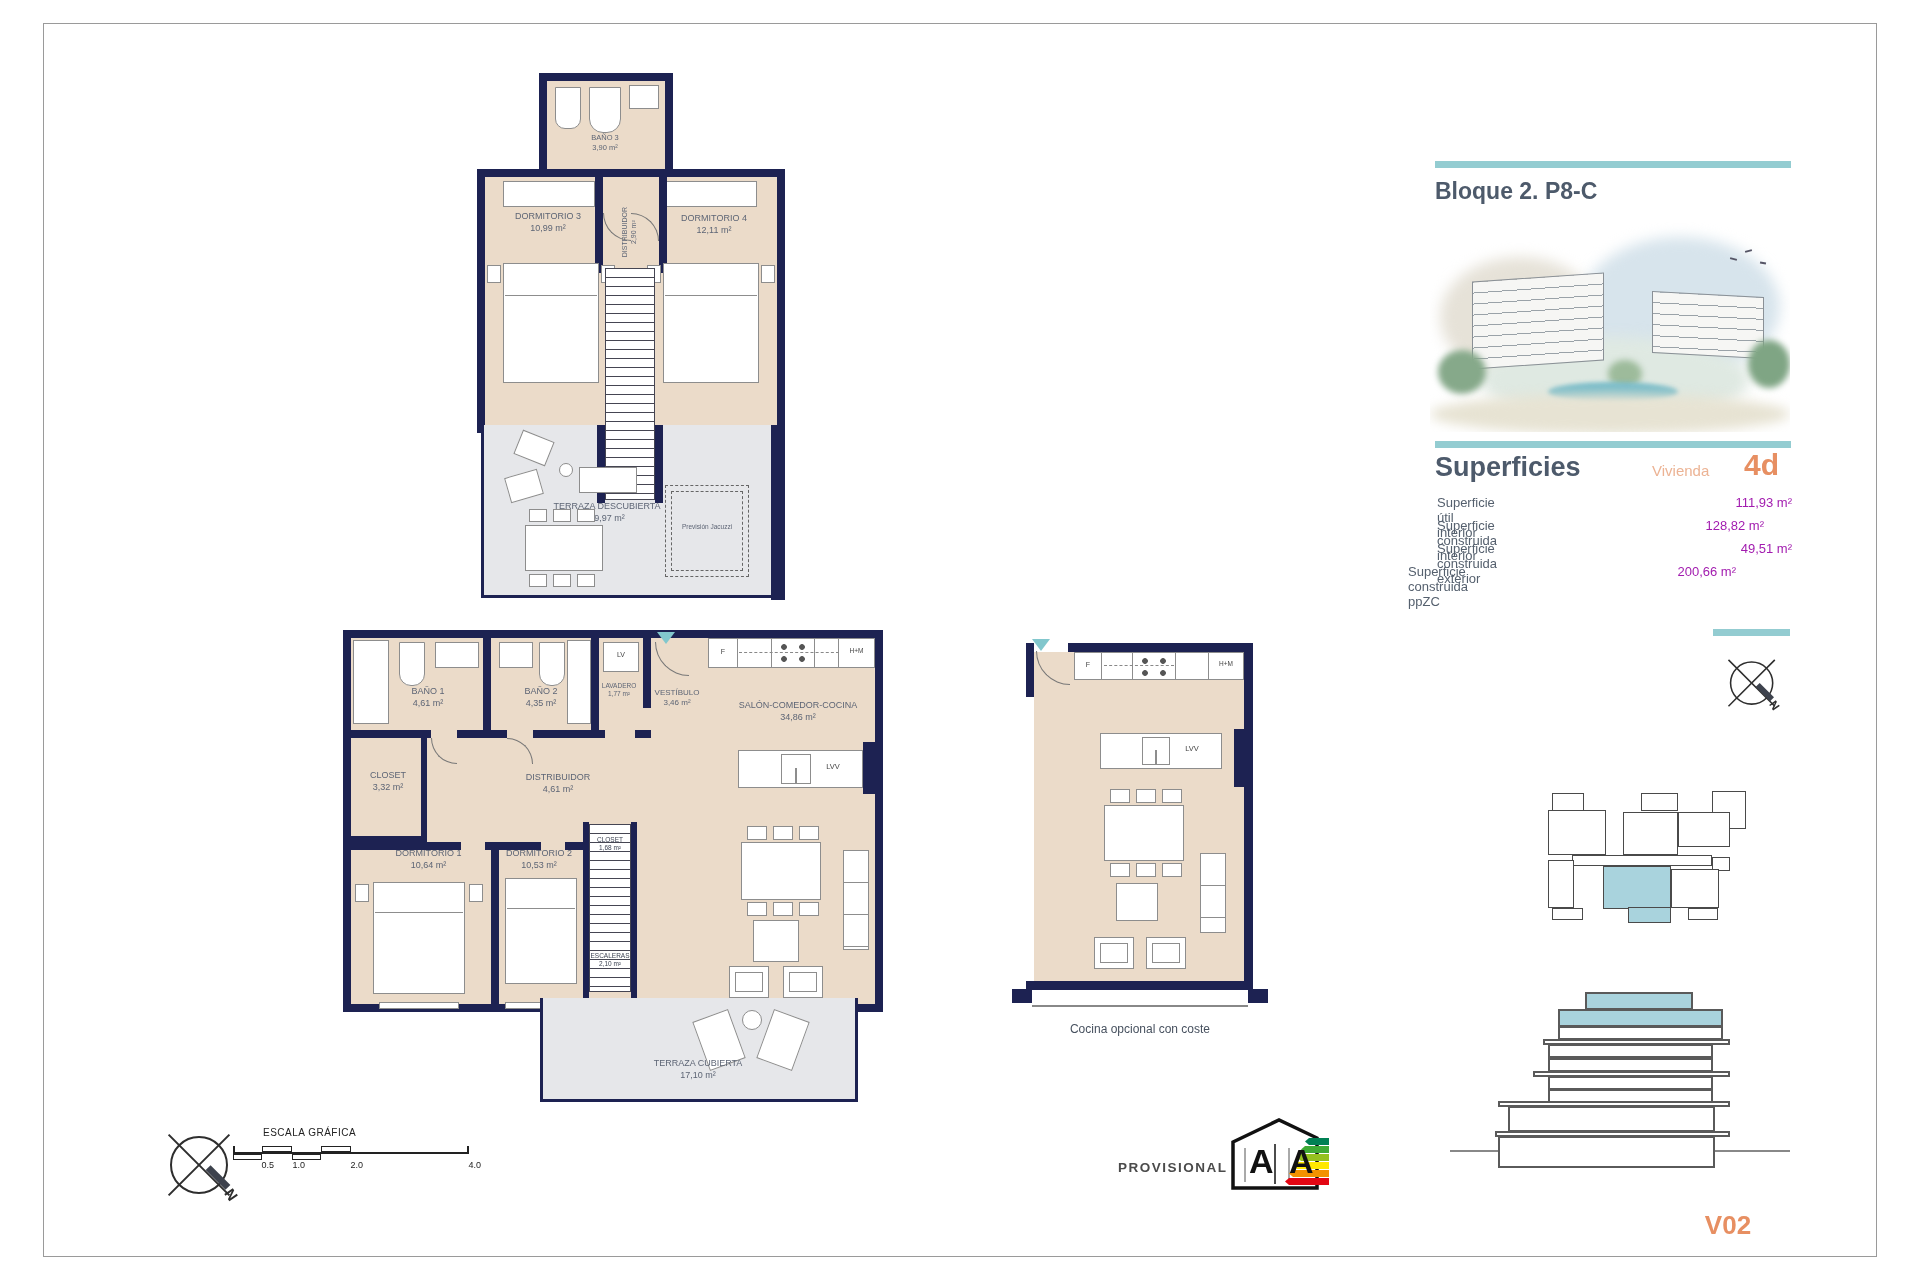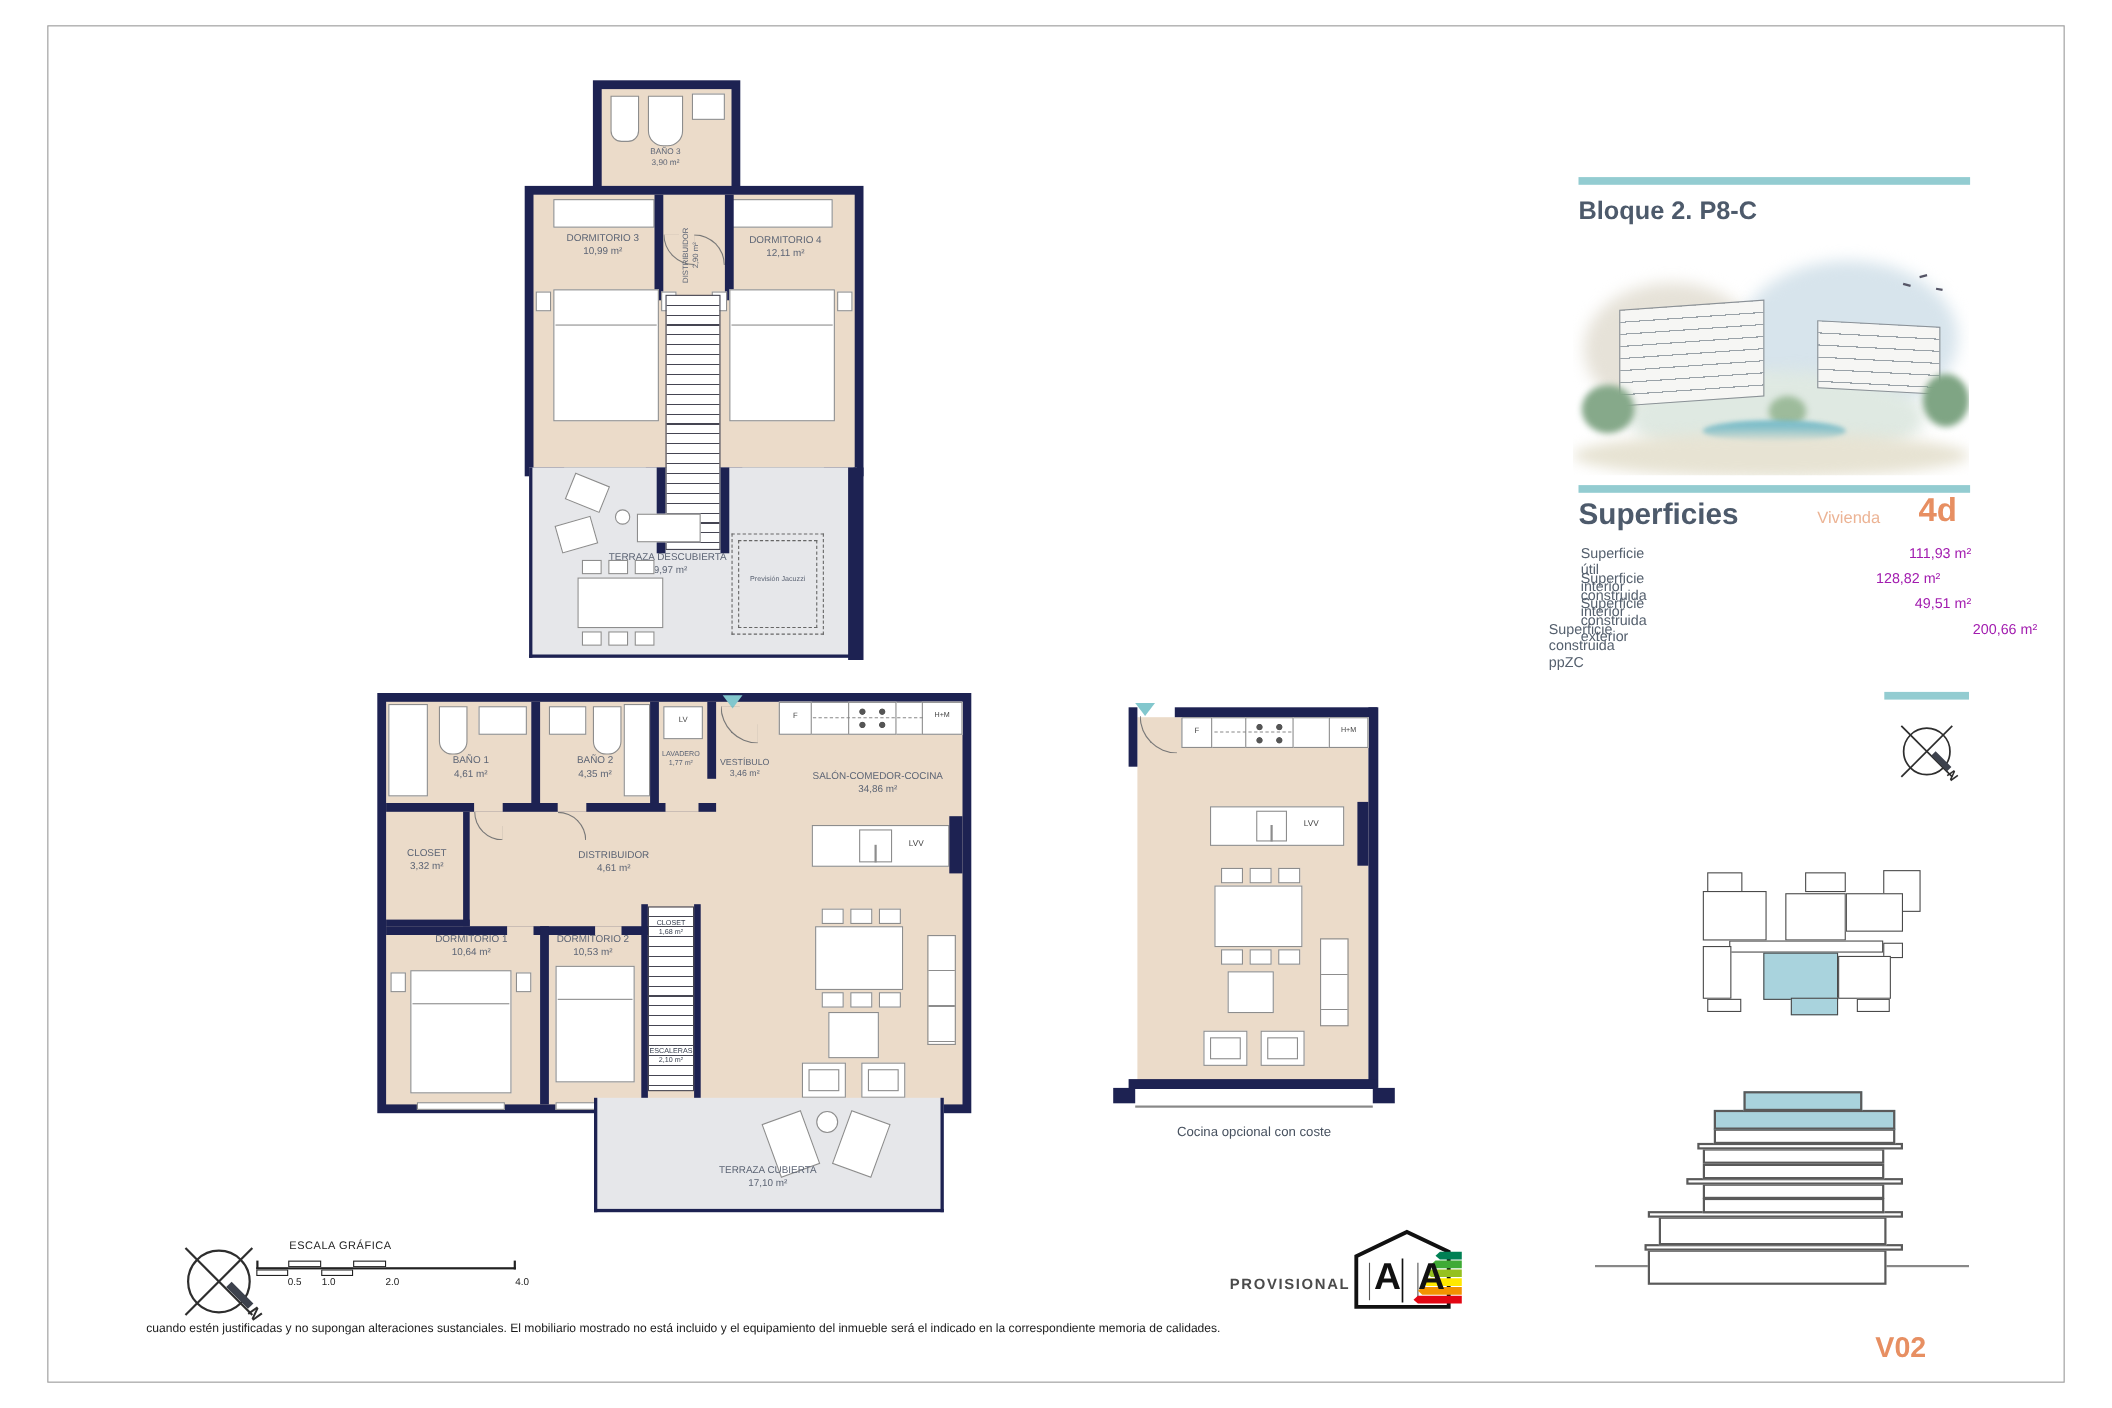--- a/index.html
+++ b/index.html
@@ -328,21 +328,21 @@
 <div class="abs orange" style="left:1744px;top:448px;font-size:30px;font-weight:bold">4d</div>
 
 <div class="abs">
   <span class="row-label" style="left:1437px;top:495px">Superficie útil interior</span>
   <span class="row-value" style="left:1672px;top:495px;width:120px">111,93 m²</span>
   <span class="row-label" style="left:1437px;top:518px">Superficie construida interior</span>
   <span class="row-value" style="left:1644px;top:518px;width:120px">128,82 m²</span>
   <span class="row-label" style="left:1437px;top:541px">Superficie construida exterior</span>
   <span class="row-value" style="left:1672px;top:541px;width:120px">49,51 m²</span>
   <span class="row-label" style="left:1408px;top:564px">Superficie construida ppZC</span>
-  <span class="row-value" style="left:1732px;top:564px;width:120px">200,66 m²</span>
+  <span class="row-value" style="left:1616px;top:564px;width:120px">200,66 m²</span>
 </div>
 
 <i class="teal" style="left:1713px;top:629px;width:77px;height:7px"></i>
 
 <div class="abs" style="left:1722px;top:655px;width:84px;height:84px;transform:scale(0.78);transform-origin:top left">
   <i style="left:10px;top:8px;width:56px;height:56px;border:2.5px solid #2e2e2e;border-radius:50%;background:transparent"></i>
   <i class="cl" style="left:-4px;top:35px;width:84px;height:2px;transform:rotate(45deg)"></i>
   <i class="cl" style="left:-4px;top:35px;width:84px;height:2px;transform:rotate(-45deg)"></i>
   <i class="cl" style="left:42px;top:44px;width:26px;height:7px;transform:rotate(45deg);background:#3d424d"></i>
   <span class="nlet" style="left:62px;top:56px;transform:rotate(55deg)">N</span>
@@ -421,14 +421,13 @@
     <polygon points="76,40 104,40 104,47 76,47 72,43.5" fill="#95c11f"></polygon>
     <polygon points="72,48 104,48 104,55 72,55 68,51.5" fill="#ffe800"></polygon>
     <polygon points="68,56 104,56 104,63 68,63 64,59.5" fill="#f39200"></polygon>
     <polygon points="64,64 104,64 104,71 64,71 60,67.5" fill="#e30613"></polygon>
   </svg>
   <span class="abs" style="left:24px;top:28px;font-size:34px;font-weight:bold;color:#111;font-family:'Liberation Sans',sans-serif">A</span>
   <span class="abs" style="left:64px;top:28px;font-size:34px;font-weight:bold;color:#111;font-family:'Liberation Sans',sans-serif">A</span>
 </div>
 
 <div class="abs" style="left:133px;top:1200px;width:1215px;font-size:11px;line-height:1.5;color:#1a1a1a">
-  <span style="display:block">cuando estén justificadas y no supongan alteraciones sustanciales. El mobiliario mostrado no está incluido y el equipamiento del inmueble será el indicado en la correspondiente memoria de calidades.</span>
 </div>
 
 </body></html>

